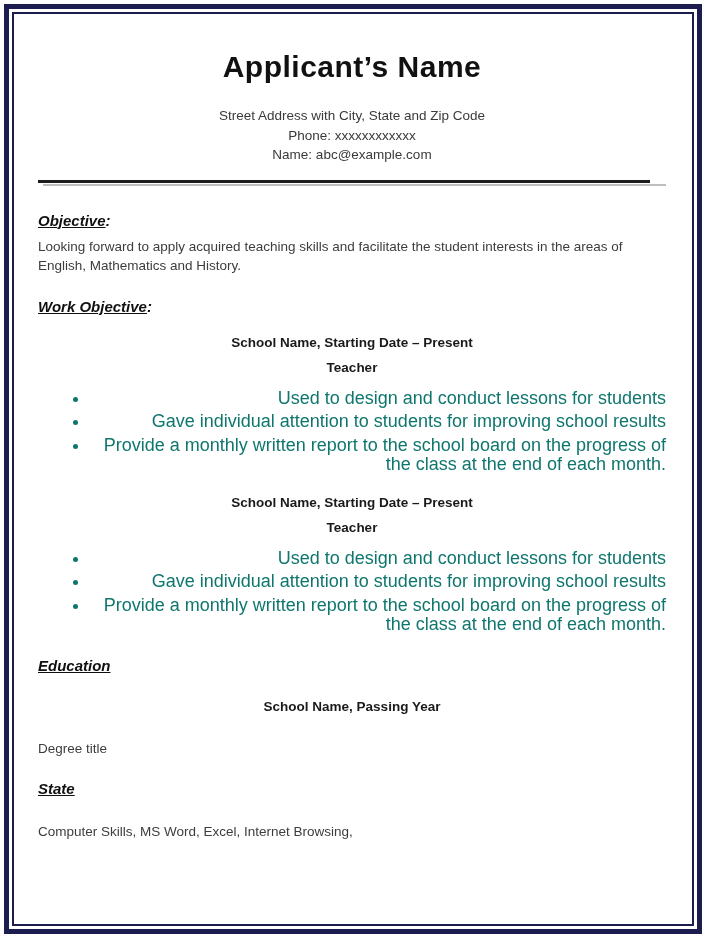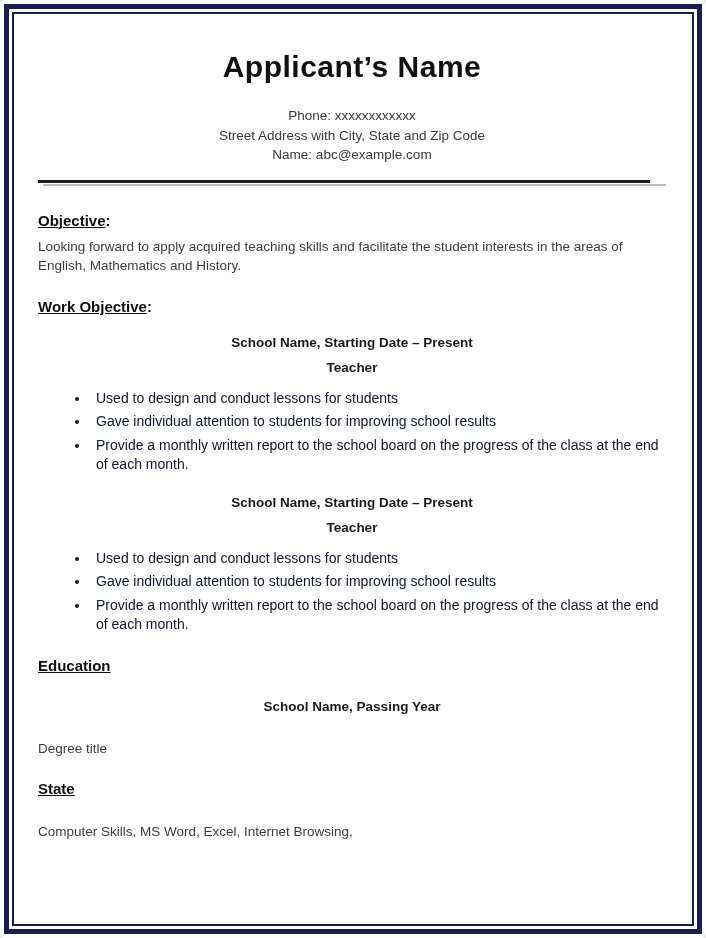--- a/index.html
+++ b/index.html
@@ -5,21 +5,20 @@
   * { box-sizing: border-box; margin: 0; padding: 0; }
   html, body {
     width: 706px; height: 938px;
     background: #e9e9e9;
     font-family: "Liberation Sans", sans-serif;
   }
   .page {
     position: relative;
     width: 706px; height: 938px;
     background: #ffffff;
-    border-radius: 6px;
   }
   .frame-outer {
     position: absolute; inset: 4px;
     border: 5px solid #1c1c4e;
     background: #ffffff;
   }
   .frame-inner {
     position: absolute; inset: 3px;
     border: 2px solid #1c1c4e;
     padding: 18px 26px 10px 24px;
@@ -53,20 +52,21 @@
     height: 2px;
     background: #bdbdbd;
     margin-left: 5px;
     margin-top: 1px;
   }
   .section-heading {
     font-size: 15px;
     font-weight: bold;
     color: #101010;
     margin-bottom: 8px;
+    font-style: italic;
   }
   .section-heading .u { text-decoration: underline; }
   .body-text {
     font-size: 13.5px;
     color: #3d3d3d;
     line-height: 19.5px;
     max-width: 650px;
   }
   .subhead-bold {
     font-size: 13.5px;
@@ -76,42 +76,43 @@
   }
   .job-school { margin-top: 20px; }
   .job-role { margin-top: 10px; }
   .bullet-list {
     margin-top: 14px;
     margin-bottom: 14px;
     padding-left: 52px;
     list-style: disc;
   }
   .bullet-list li {
-    font-size: 14px;
-    color: #0f172a;
+    font-size: 18px;
+    color: #0f766e;
     line-height: 19.5px;
     margin-bottom: 4px;
     padding-left: 6px;
     max-width: 600px;
+    text-align: right;
   }
   .mt-section { margin-top: 22px; }
   .mt-sub { margin-top: 25px; }
   .objective-text { margin-bottom: 22px; }
 </style>
 </head>
 <body>
 
 <div class="page">
   <div class="frame-outer">
     <div class="frame-inner">
 
       <div class="header">
         <div class="applicant-name">Applicant’s Name</div>
+        <div class="contact-line">Street Address with City, State and Zip Code</div>
         <div class="contact-line">Phone: xxxxxxxxxxxx</div>
-        <div class="contact-line">Street Address with City, State and Zip Code</div>
         <div class="contact-line">Name: abc@example.com</div>
       </div>
 
       <div class="divider">
         <div class="divider-black"></div>
         <div class="divider-gray"></div>
       </div>
 
       <div class="section-heading"><span class="u">Objective</span><span>:</span></div>
       <div class="body-text objective-text">Looking forward to apply acquired teaching skills and facilitate the student interests in the areas of English, Mathematics and History.</div>

